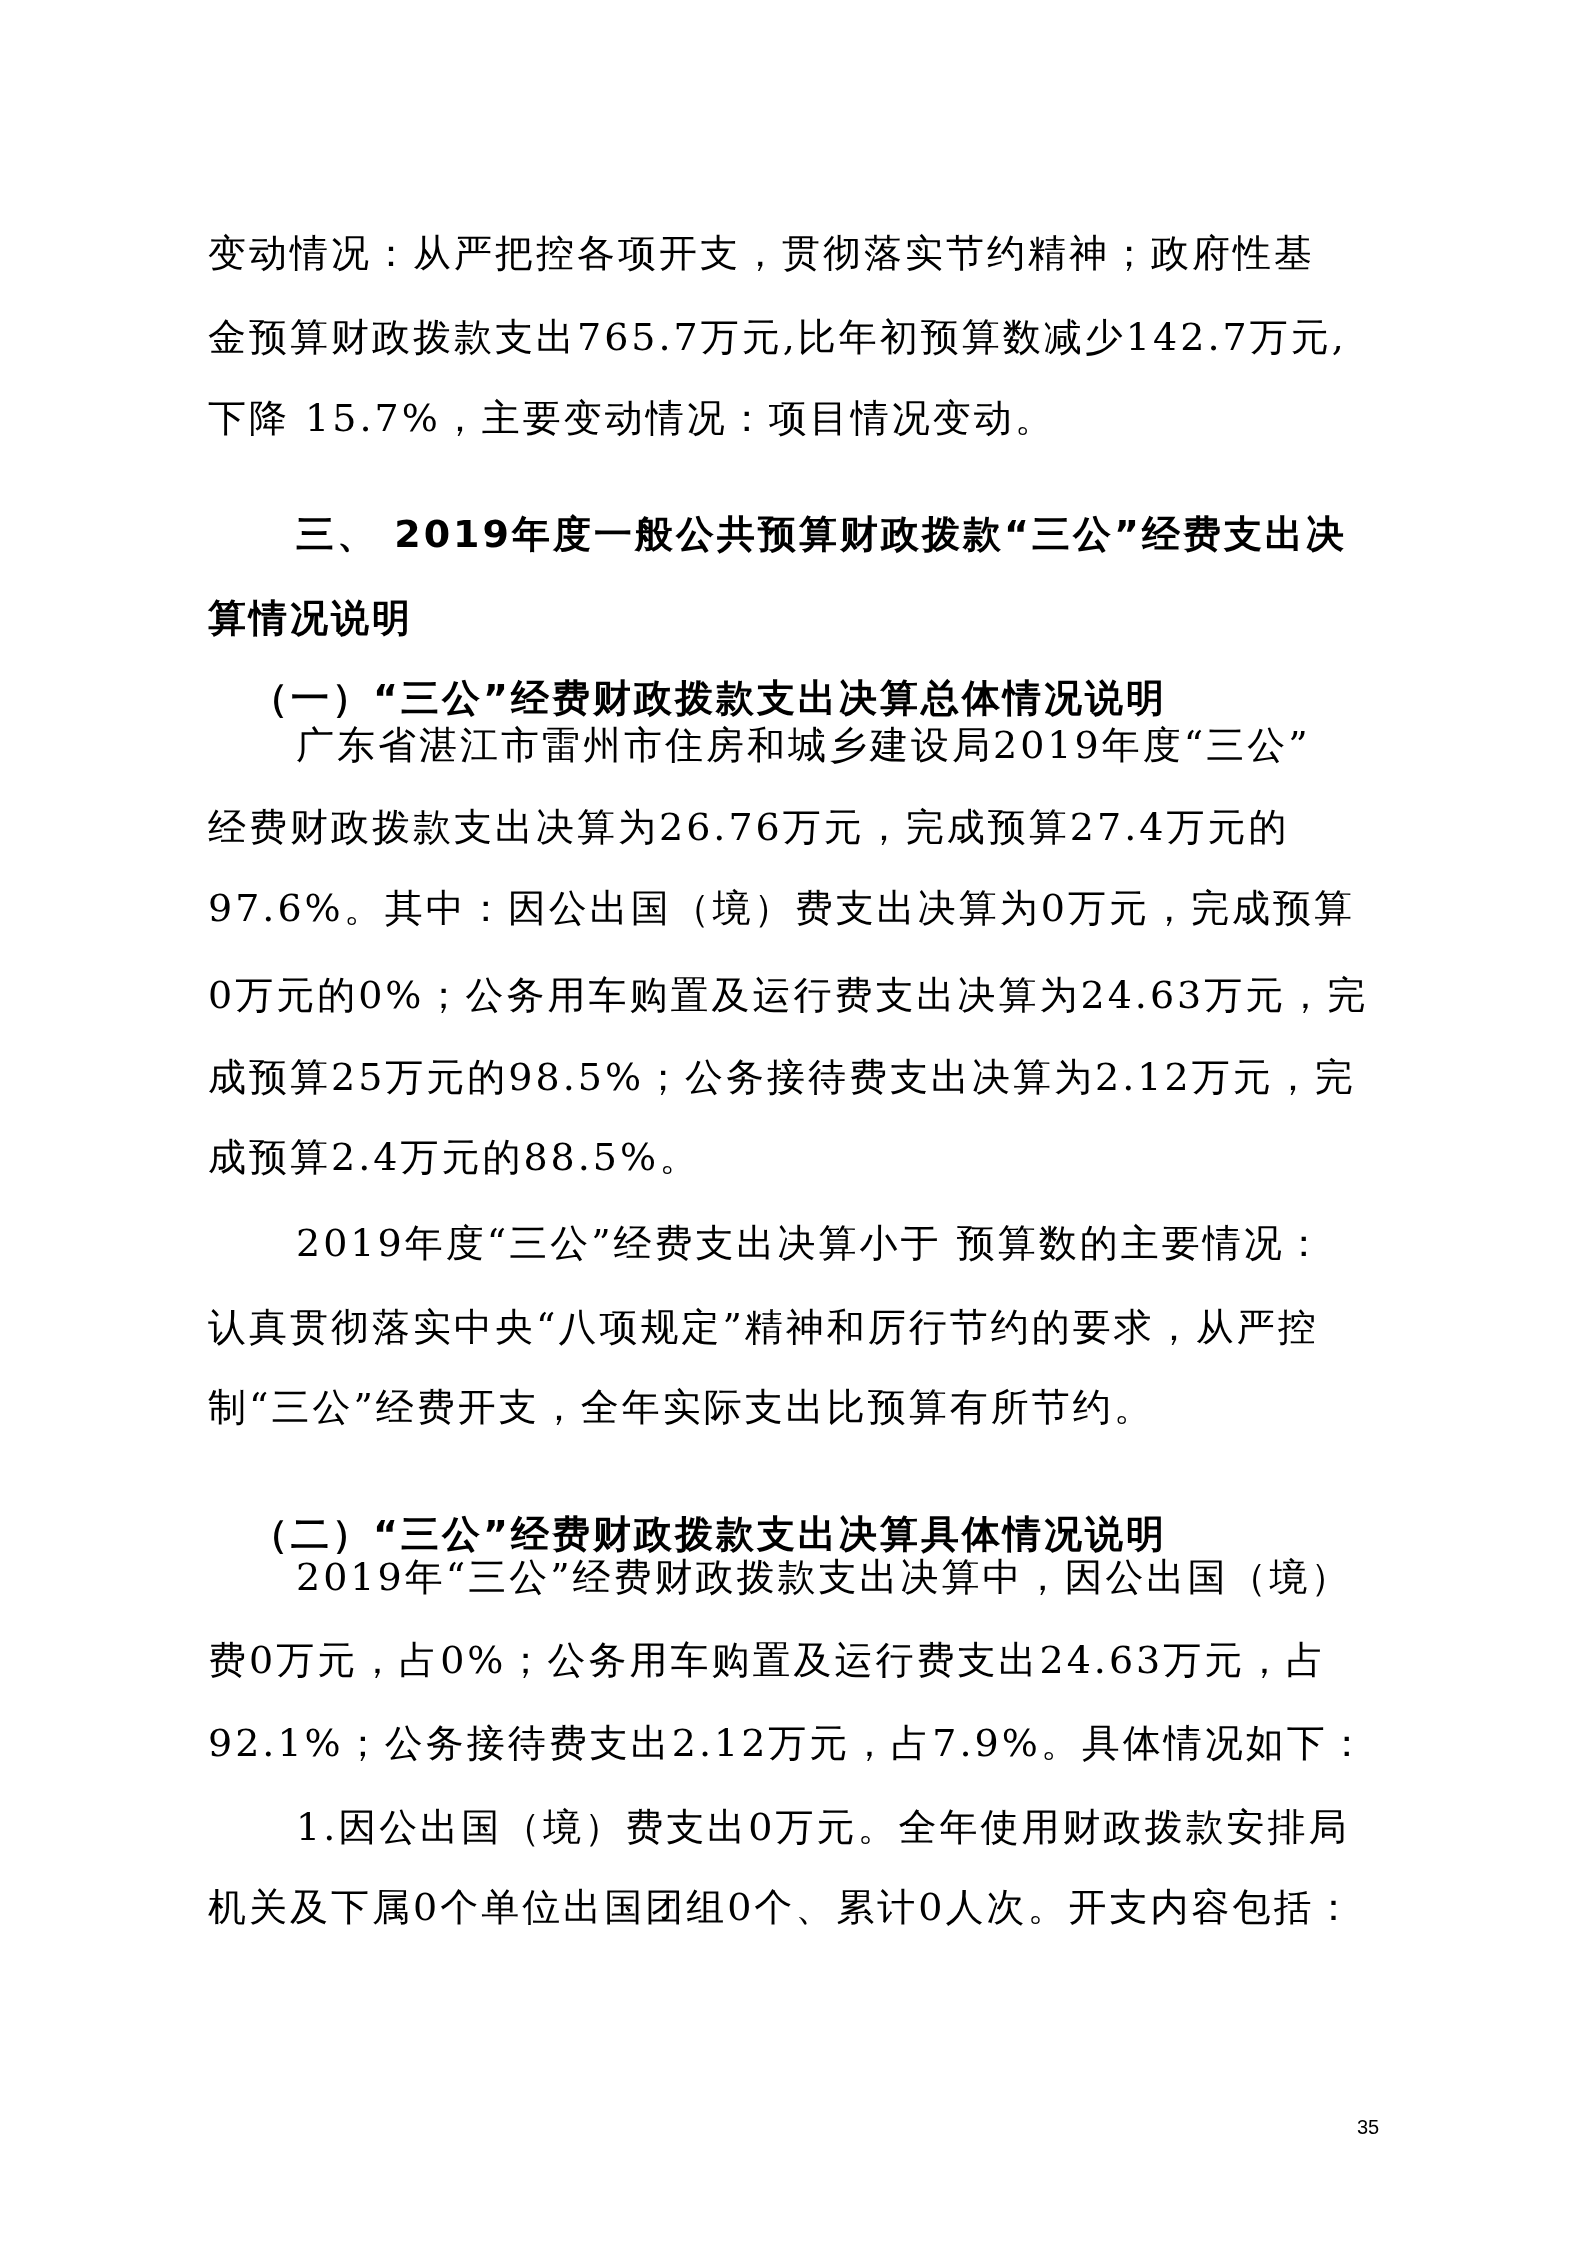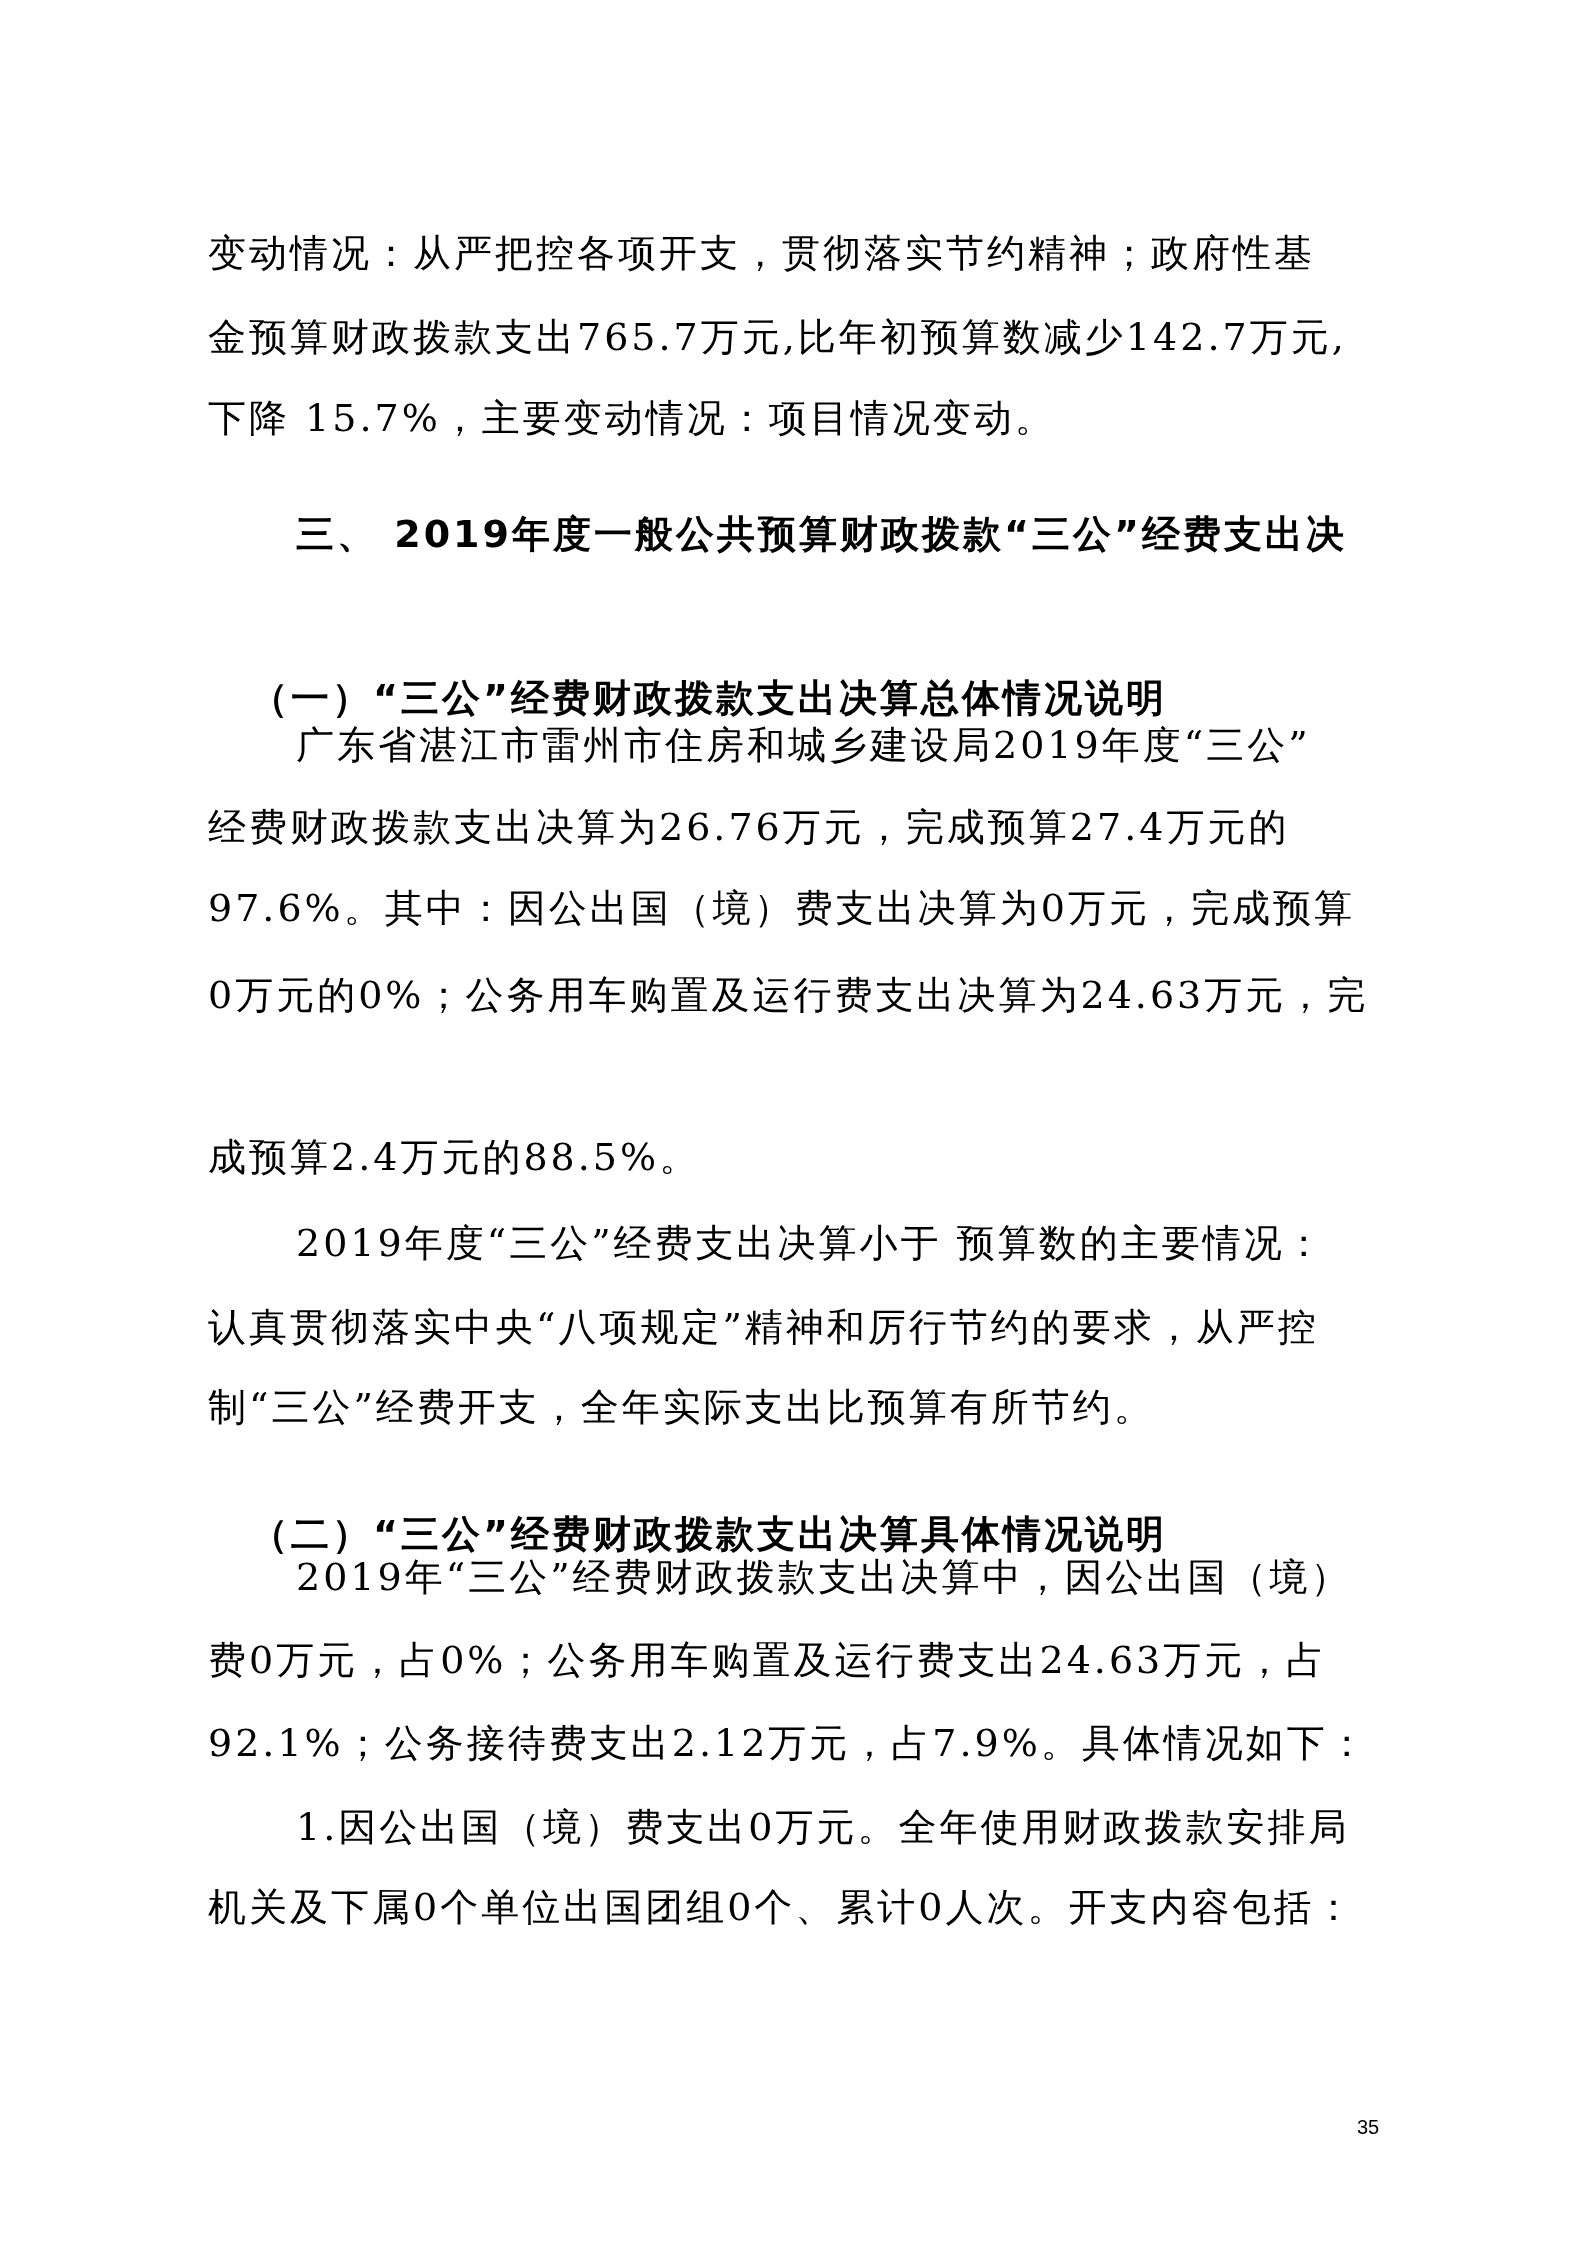--- a/index.html
+++ b/index.html
@@ -46,27 +46,29 @@
   </style>
 </head>
 <body>
 
 <div class="page">
   <div class="line" style="top:223px">变动情况：从严把控各项开支，贯彻落实节约精神；政府性基</div>
   <div class="line" style="top:307px">金预算财政拨款支出765.7万元,比年初预算数减少142.7万元,</div>
   <div class="line" style="top:388px">下降 15.7%，主要变动情况：项目情况变动。</div>
 
   <div class="line indent bold" style="top:463px">三、 2019年度一般公共预算财政拨款“三公”经费支出决</div>
+  <div class="line bold" style="top:547px">算情况说明</div>
 
   <div class="line indent bold" style="top:627px; left:250px">（一）“三公”经费财政拨款支出决算总体情况说明</div>
 
   <div class="line indent" style="top:715px">广东省湛江市雷州市住房和城乡建设局2019年度“三公”</div>
   <div class="line" style="top:797px">经费财政拨款支出决算为26.76万元，完成预算27.4万元的</div>
   <div class="line" style="top:878px">97.6%。其中：因公出国（境）费支出决算为0万元，完成预算</div>
   <div class="line" style="top:965px">0万元的0%；公务用车购置及运行费支出决算为24.63万元，完</div>
+  <div class="line" style="top:1047px">成预算25万元的98.5%；公务接待费支出决算为2.12万元，完</div>
   <div class="line" style="top:1127px">成预算2.4万元的88.5%。</div>
 
   <div class="line indent" style="top:1213px">2019年度“三公”经费支出决算小于 预算数的主要情况：</div>
   <div class="line" style="top:1297px">认真贯彻落实中央“八项规定”精神和厉行节约的要求，从严控</div>
   <div class="line" style="top:1377px">制“三公”经费开支，全年实际支出比预算有所节约。</div>
 
   <div class="line indent bold" style="top:1463px; left:250px">（二）“三公”经费财政拨款支出决算具体情况说明</div>
 
   <div class="line indent" style="top:1547px">2019年“三公”经费财政拨款支出决算中，因公出国（境）</div>
   <div class="line" style="top:1630px">费0万元，占0%；公务用车购置及运行费支出24.63万元，占</div>

